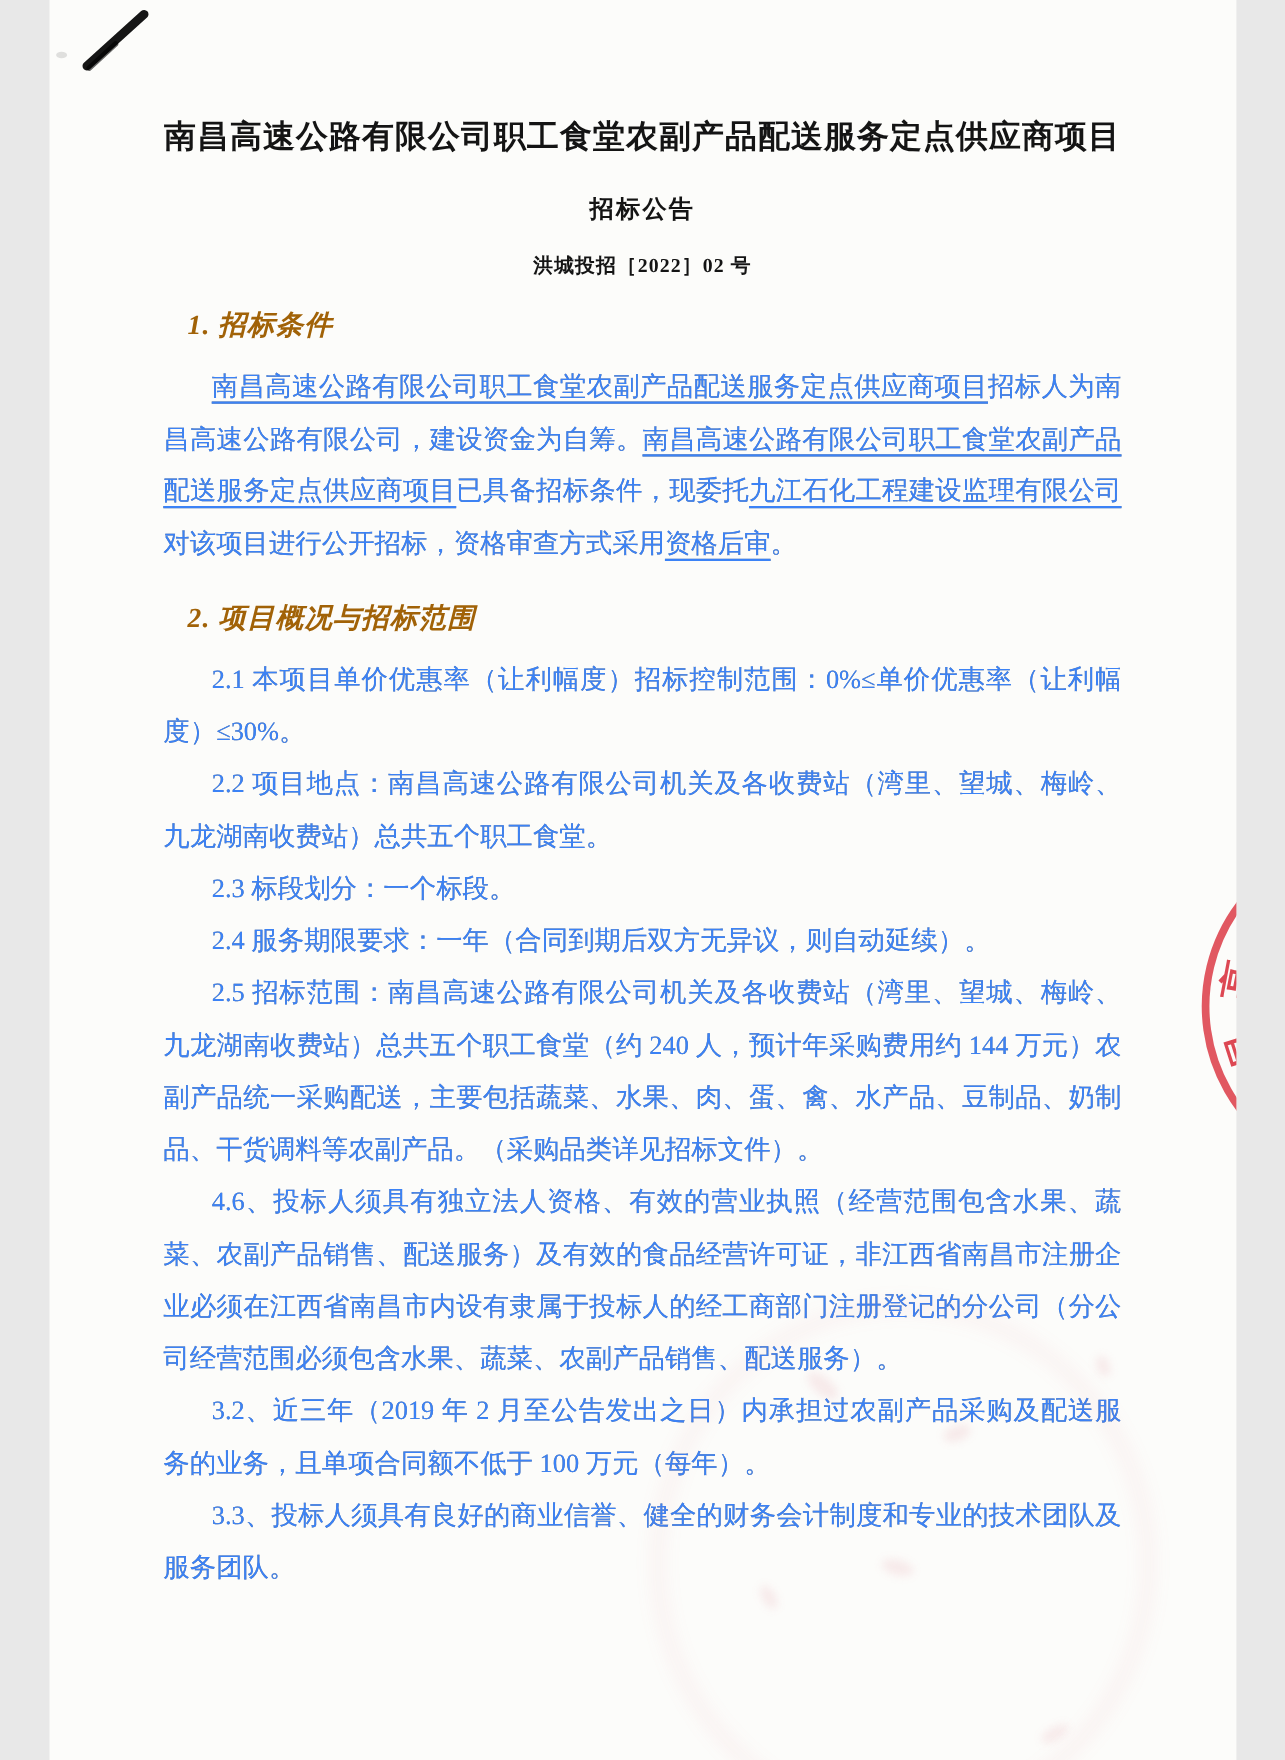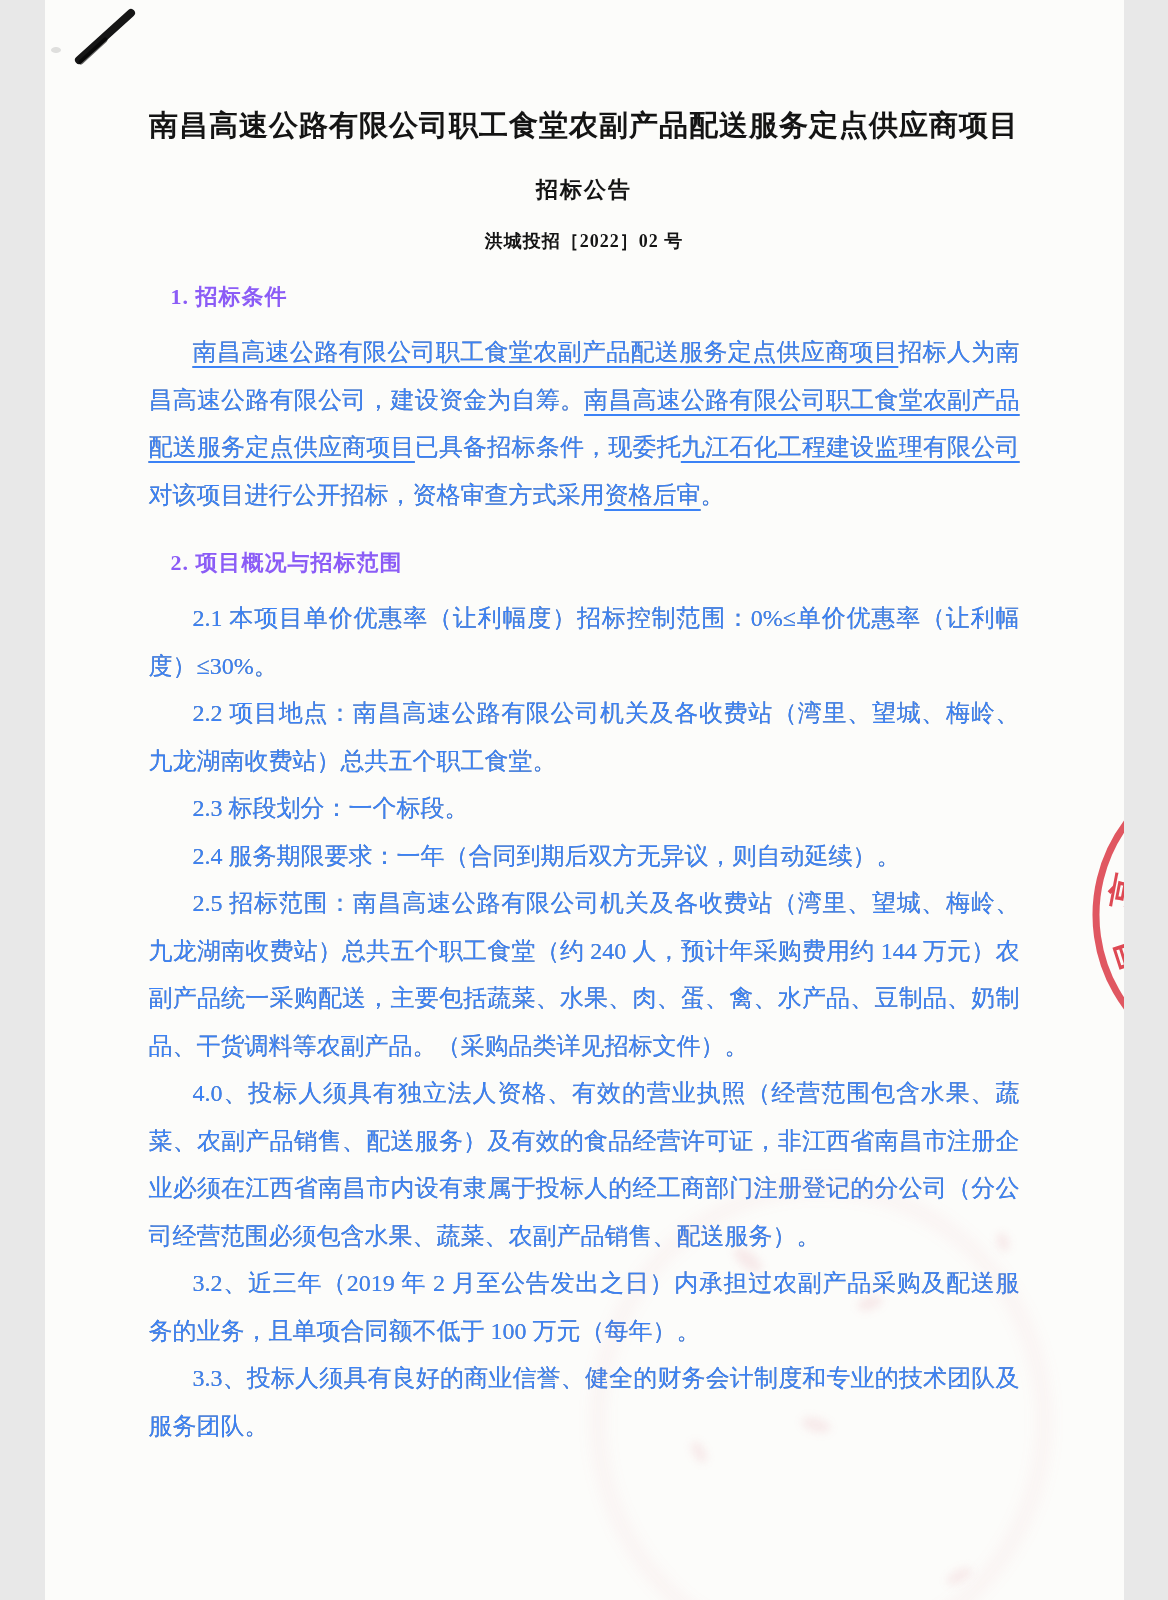--- a/index.html
+++ b/index.html
@@ -35,27 +35,28 @@
   .doc-number {
     font-size: 18px;
     font-weight: bold;
     text-align: center;
     margin-top: 24px;
     letter-spacing: 1px;
     color: #141414;
   }
 
   .section-heading {
-    font-size: 22px;
+    font-size: 25px;
     font-weight: bold;
     padding-left: 22px;
     margin: 27px 0 15px 0;
     line-height: 34px;
     letter-spacing: 1px;
-    color: #8b5cf6;
+    color: #a16207;
+    font-style: italic;
   }
   .para {
     font-size: 24px;
     line-height: 47.5px;
     text-align: justify;
     text-indent: 44px;
     margin: 0;
     color: #3b82f6;
     text-shadow: 0 0 0.5px rgba(20,20,20,0.55);
   }
@@ -126,21 +127,21 @@
     <div class="doc-number">洪城投招［2022］02 号</div>
     <div id="sections">
         <div class="section-heading">1. 招标条件</div>
         <p class="para"><span class="u">南昌高速公路有限公司职工食堂农副产品配送服务定点供应商项目</span><span>招标人为南昌高速公路有限公司，建设资金为自筹。</span><span class="u">南昌高速公路有限公司职工食堂农副产品配送服务定点供应商项目</span><span>已具备招标条件，现委托</span><span class="u">九江石化工程建设监理有限公司</span><span>对该项目进行公开招标，资格审查方式采用</span><span class="u">资格后审</span><span>。</span></p>
         <div class="section-heading">2. 项目概况与招标范围</div>
         <p class="para"><span>2.1 本项目单价优惠率（让利幅度）招标控制范围：0%≤单价优惠率（让利幅度）≤30%。</span></p>
         <p class="para"><span>2.2 项目地点：南昌高速公路有限公司机关及各收费站（湾里、望城、梅岭、九龙湖南收费站）总共五个职工食堂。</span></p>
         <p class="para"><span>2.3 标段划分：一个标段。</span></p>
         <p class="para"><span>2.4 服务期限要求：一年（合同到期后双方无异议，则自动延续）。</span></p>
         <p class="para"><span>2.5 招标范围：南昌高速公路有限公司机关及各收费站（湾里、望城、梅岭、九龙湖南收费站）总共五个职工食堂（约 240 人，预计年采购费用约 144 万元）农副产品统一采购配送，主要包括蔬菜、水果、肉、蛋、禽、水产品、豆制品、奶制品、干货调料等农副产品。（采购品类详见招标文件）。</span></p>
-        <p class="para"><span>4.0、投标人须具有独立法人资格、有效的营业执照（经营范围包含水果、蔬菜、农副产品销售、配送服务）及有效的食品经营许可证，非江西省南昌市注册企业必须在江西省南昌市内设有隶属于投标人的经工商部门注册登记的分公司（分公司经营范围必须包含水果、蔬菜、农副产品销售、配送服务）。</span></p>
+        <p class="para"><span>4.6、投标人须具有独立法人资格、有效的营业执照（经营范围包含水果、蔬菜、农副产品销售、配送服务）及有效的食品经营许可证，非江西省南昌市注册企业必须在江西省南昌市内设有隶属于投标人的经工商部门注册登记的分公司（分公司经营范围必须包含水果、蔬菜、农副产品销售、配送服务）。</span></p>
         <p class="para"><span>3.2、近三年（2019 年 2 月至公告发出之日）内承担过农副产品采购及配送服务的业务，且单项合同额不低于 100 万元（每年）。</span></p>
         <p class="para"><span>3.3、投标人须具有良好的商业信誉、健全的财务会计制度和专业的技术团队及服务团队。</span></p>
       </div>
   </div>
 
   <svg class="seal" viewBox="0 0 400 400">
     <g transform="rotate(-8 200 200)">
       <circle cx="200" cy="200" r="154" fill="none" stroke="#d9313e" stroke-width="7" opacity="0.88"></circle>
       <polygon points="200,127 218.2,179.9 274.2,180.9 229.5,214.6 245.9,268.1 200,236 154.1,268.1 170.5,214.6 125.8,180.9 181.8,179.9" fill="#de3540" opacity="0.92"></polygon>
       <defs>

